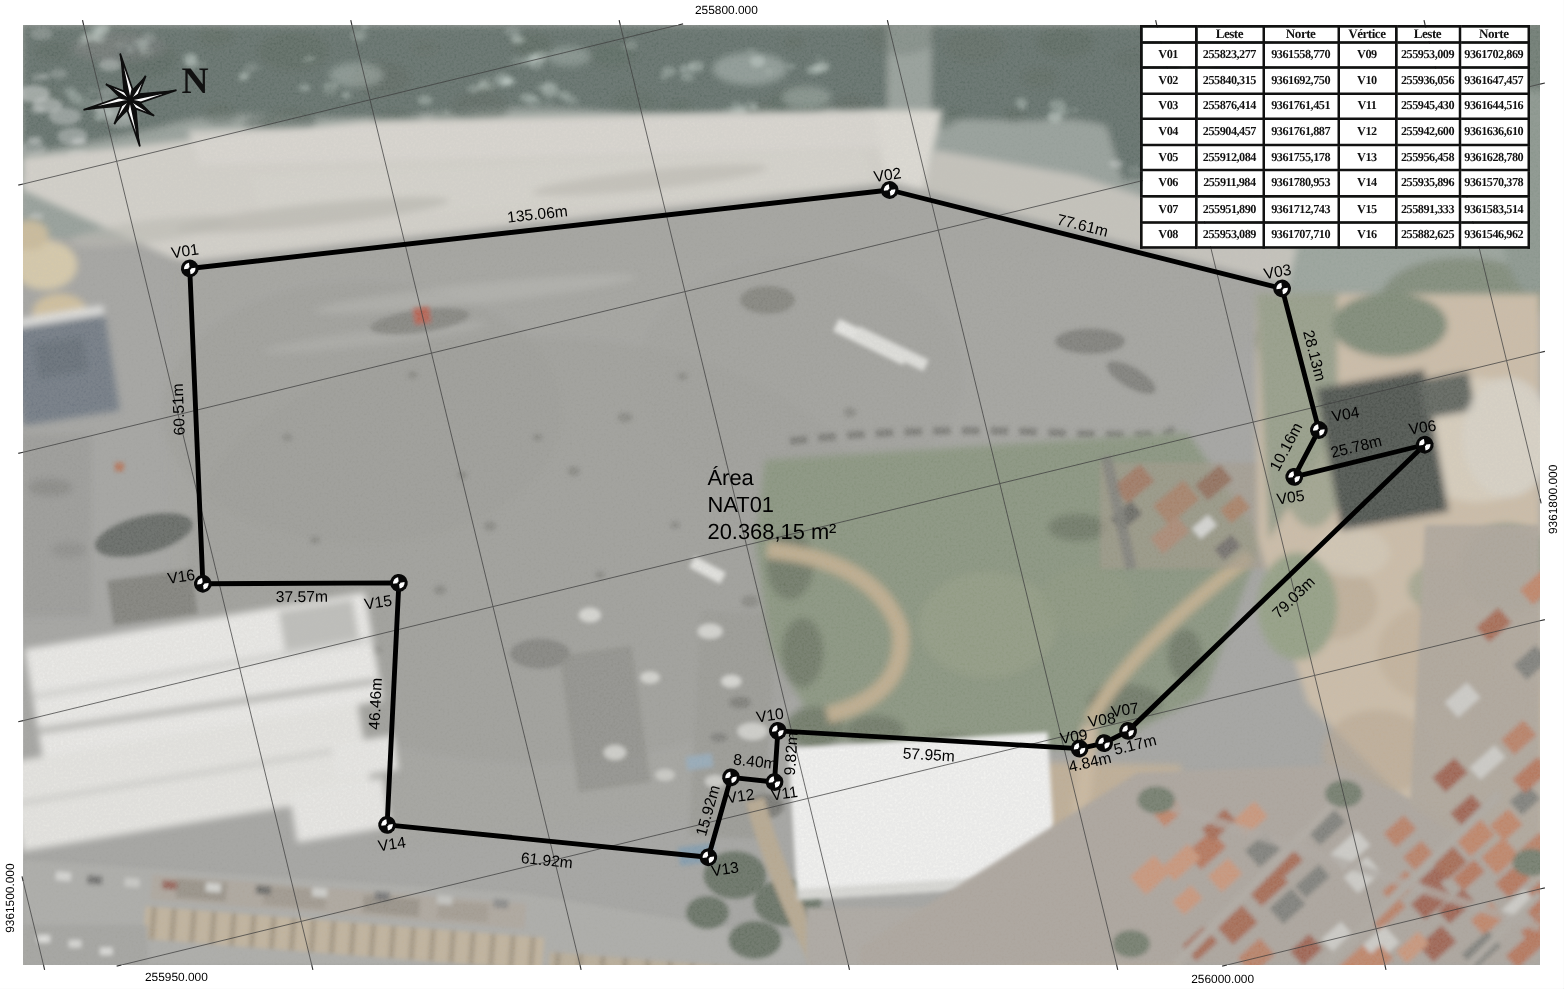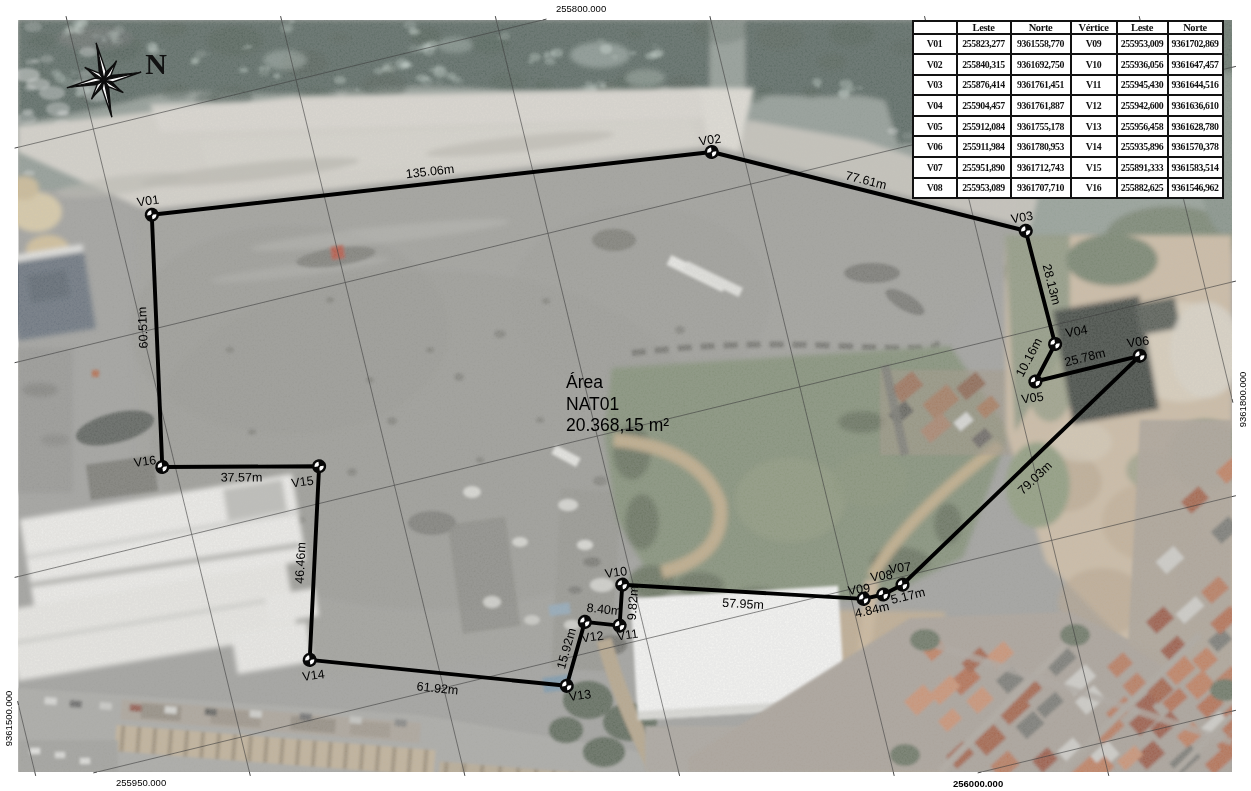--- a/index.html
+++ b/index.html
@@ -995,16 +995,16 @@
           <td>255953,089</td>
           <td>9361707,710</td>
           <td>V16</td>
           <td>255882,625</td>
           <td>9361546,962</td>
         </tr>
 </tbody>
     </table>
 <div class="mlab" style="left:556px;top:3px;">255800.000</div>
 <div class="mlab" style="left:84px;top:777px;margin-left:32px;">255950.000</div>
-<div class="mlab" style="left:953px;top:778px;font-weight:bold;">256000.000</div>
+<div class="mlab" style="left:953px;top:778px;">256000.000</div>
 <div class="mlab" style="left:-19px;top:713px;transform:rotate(-90deg);">9361500.000</div>
 <div class="mlab" style="left:1215px;top:394px;transform:rotate(-90deg);">9361800.000</div>
 </div>
 
 </body></html>

